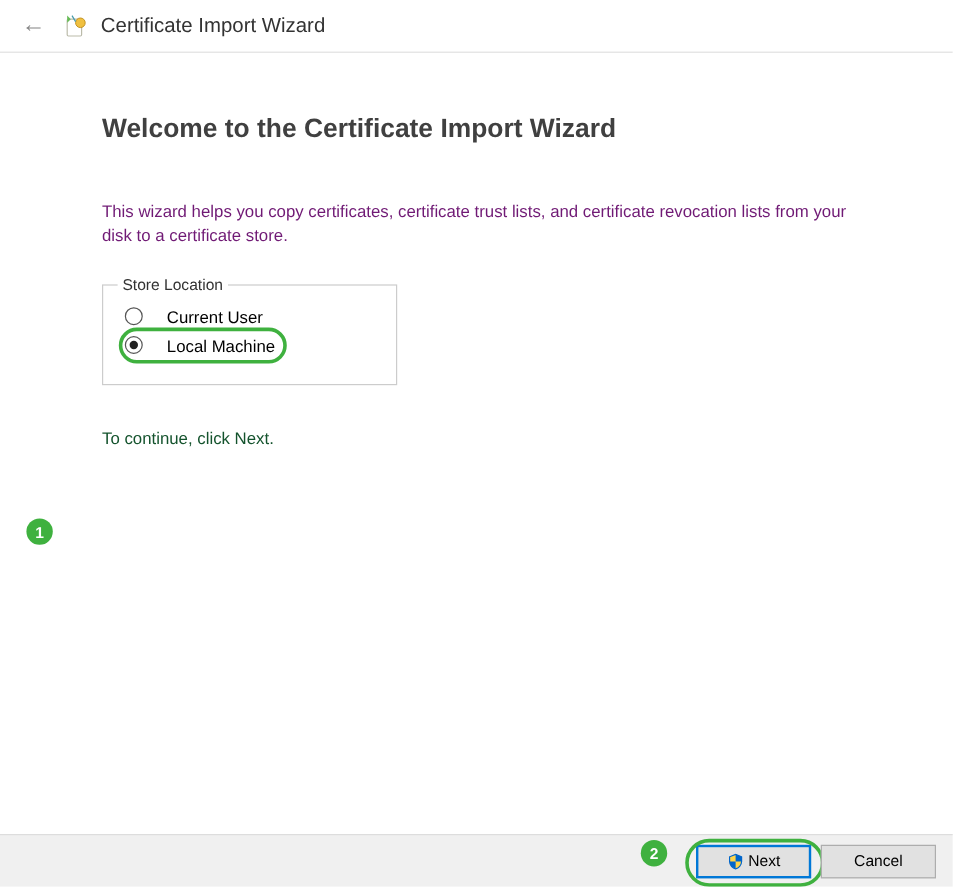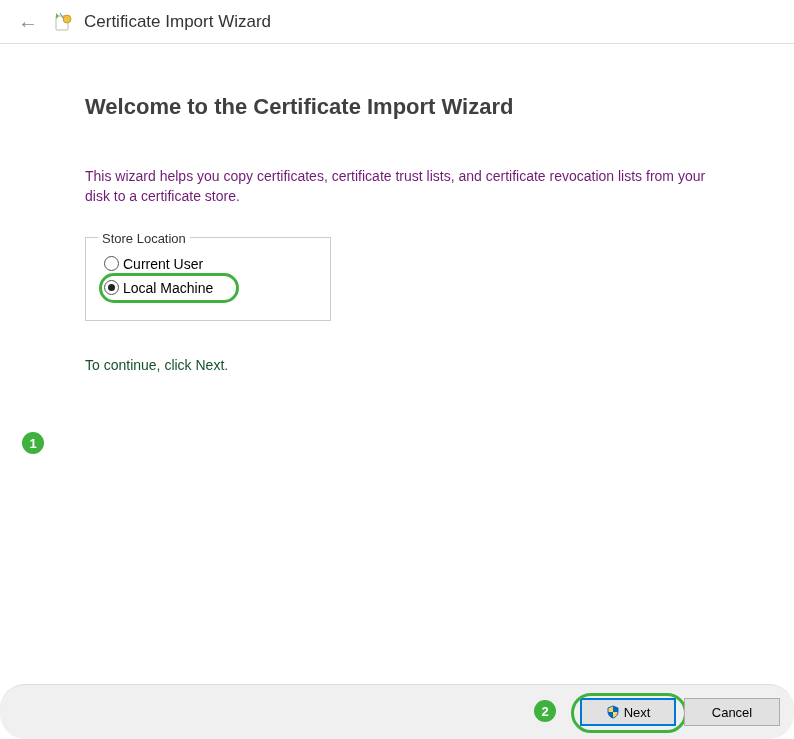--- a/index.html
+++ b/index.html
@@ -61,21 +61,21 @@
       top: -17px;
       background: #fff;
       padding: 0 4px;
       font-size: 13px;
       color: #333;
       display: inline-block;
     }
     .radio-row {
       display: flex;
       align-items: center;
-      gap: 4px;
+      gap: 20px;
       margin: 2px 0 8px 6px;
       font-size: 14px;
       cursor: pointer;
       position: relative;
     }
     .radio {
       width: 15px;
       height: 15px;
       border: 1.5px solid #555;
       border-radius: 50%;
@@ -95,27 +95,26 @@
       font-size: 14px;
       color: #14532d;
     }
     .footer {
       position: absolute;
       bottom: 0;
       left: 0;
       right: 0;
       background: #f0f0f0;
       border-top: 1px solid #ddd;
-      height: 55px;
+      height: 44px;
       display: flex;
       align-items: center;
       justify-content: flex-end;
       padding-right: 14px;
       gap: 8px;
-      border-radius: 25px;
     }
     .btn {
       min-width: 96px;
       height: 28px;
       background: #e1e1e1;
       border: 1px solid #adadad;
       font-size: 13px;
       cursor: pointer;
       display: inline-flex;
       align-items: center;

